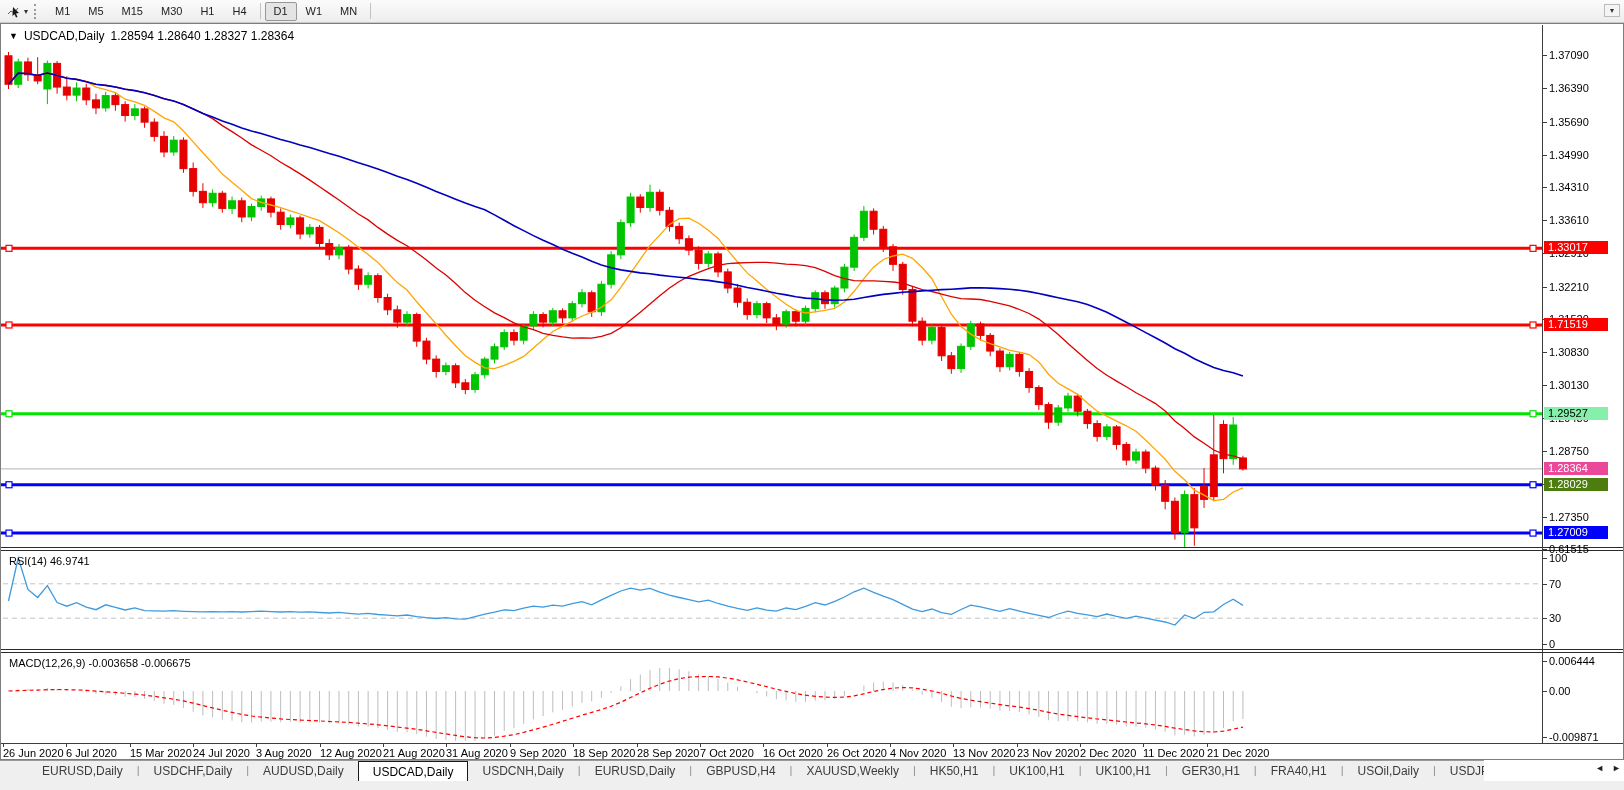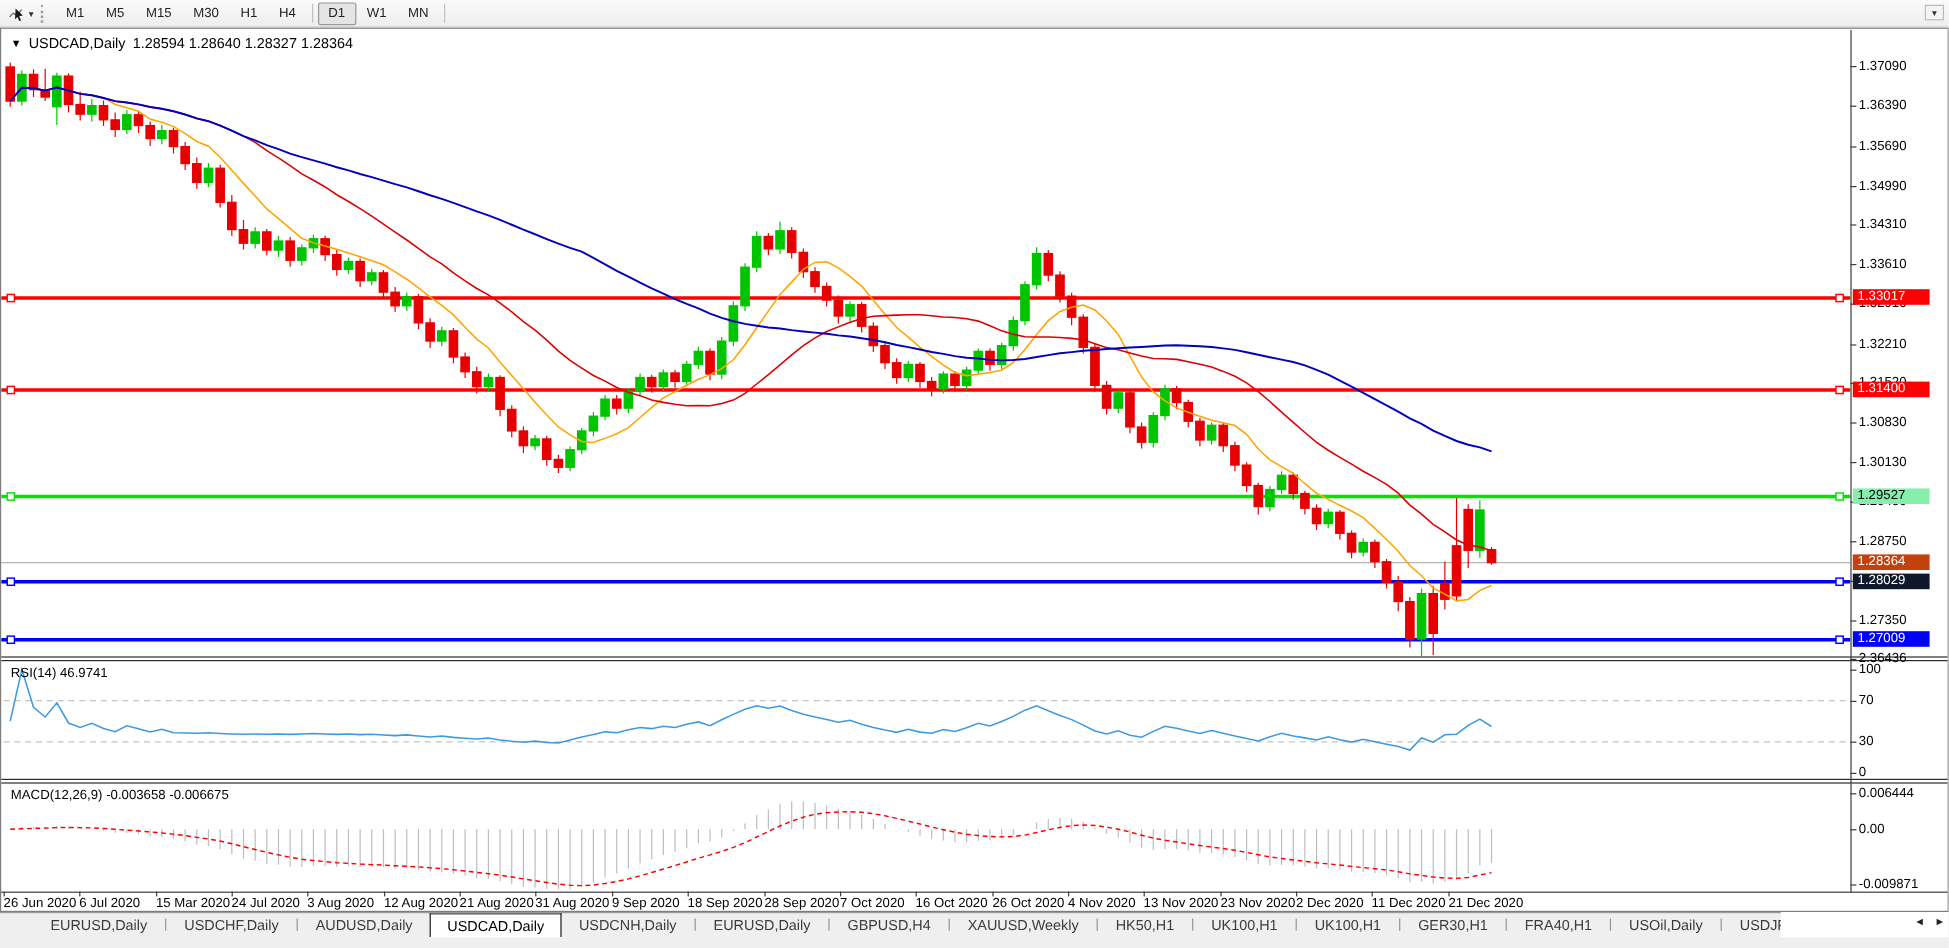--- a/index.html
+++ b/index.html
@@ -540,27 +540,27 @@
         <div class="axis-lab" style="top:355px">1.30130</div>
         <div class="axis-tick" style="top:394px"></div>
         <div class="axis-lab" style="top:388px">1.29430</div>
         <div class="axis-tick" style="top:427px"></div>
         <div class="axis-lab" style="top:421px">1.28750</div>
         <div class="axis-tick" style="top:460px"></div>
         <div class="axis-lab" style="top:454px">1.28050</div>
         <div class="axis-tick" style="top:493px"></div>
         <div class="axis-lab" style="top:487px">1.27350</div>
         <div class="axis-tick" style="top:525px"></div>
-        <div class="axis-lab" style="top:519px">2.36436</div>
+        <div class="axis-lab" style="top:519px">0.61515</div>
         <div class="hline-lab" style="top:217px;background:#FF0000;color:#FFFFFF">1.33017</div>
-        <div class="hline-lab" style="top:294px;background:#FF0000;color:#FFFFFF">1.31400</div>
+        <div class="hline-lab" style="top:294px;background:#FF0000;color:#FFFFFF">1.71519</div>
         <div class="hline-lab" style="top:383px;background:#86efac;color:#000000">1.29527</div>
-        <div class="hline-lab" style="top:454px;background:#0f172a;color:#FFFFFF">1.28029</div>
+        <div class="hline-lab" style="top:454px;background:#4d7c0f;color:#FFFFFF">1.28029</div>
         <div class="hline-lab" style="top:502px;background:#0000FF;color:#FFFFFF">1.27009</div>
-        <div class="hline-lab" style="top:438px;background:#c2410c;color:#FFFFFF">1.28364</div>
+        <div class="hline-lab" style="top:438px;background:#ec4899;color:#FFFFFF">1.28364</div>
         <div class="axis-tick" style="top:534px"></div>
         <div class="axis-lab" style="top:528px">100</div>
         <div class="axis-tick" style="top:560px"></div>
         <div class="axis-lab" style="top:554px">70</div>
         <div class="axis-tick" style="top:594px"></div>
         <div class="axis-lab" style="top:588px">30</div>
         <div class="axis-tick" style="top:620px"></div>
         <div class="axis-lab" style="top:614px">0</div>
         <div class="axis-tick" style="top:637px"></div>
         <div class="axis-lab" style="top:631px">0.006444</div>

